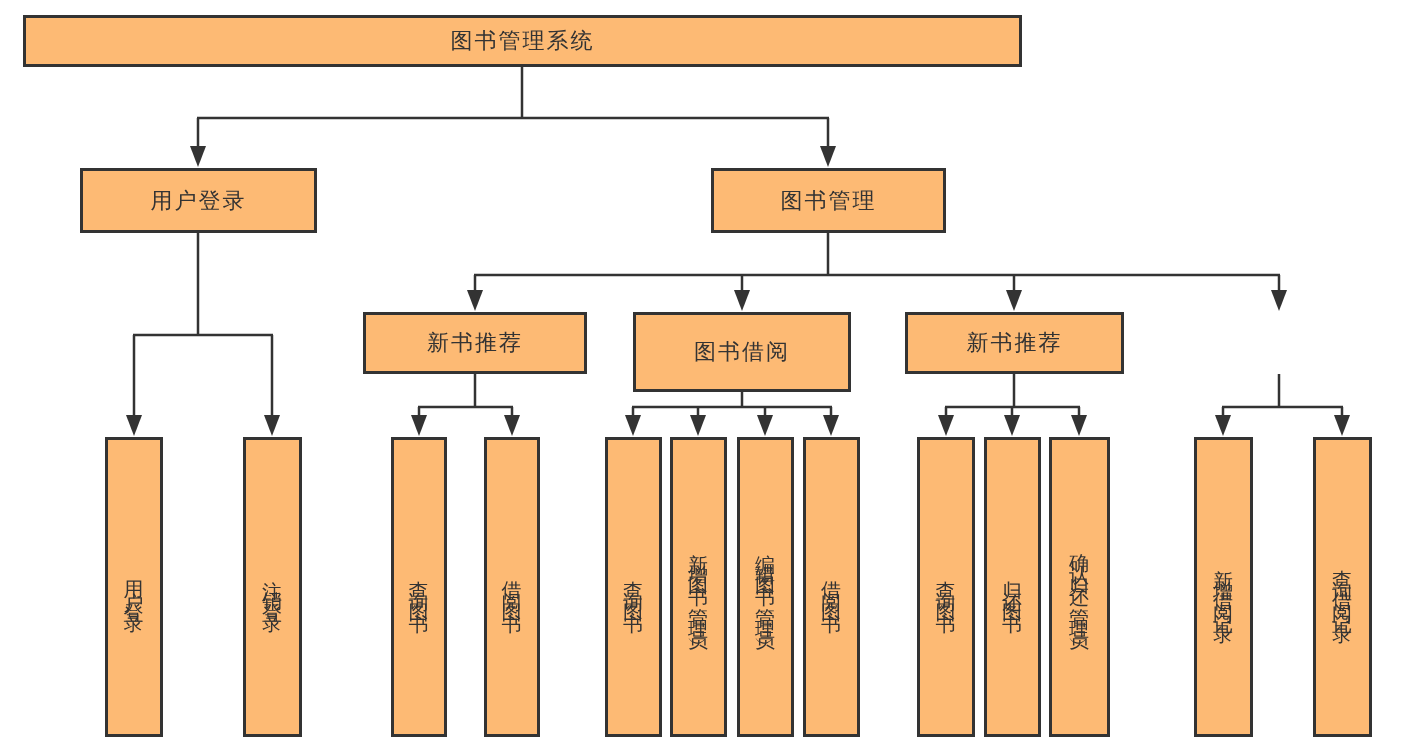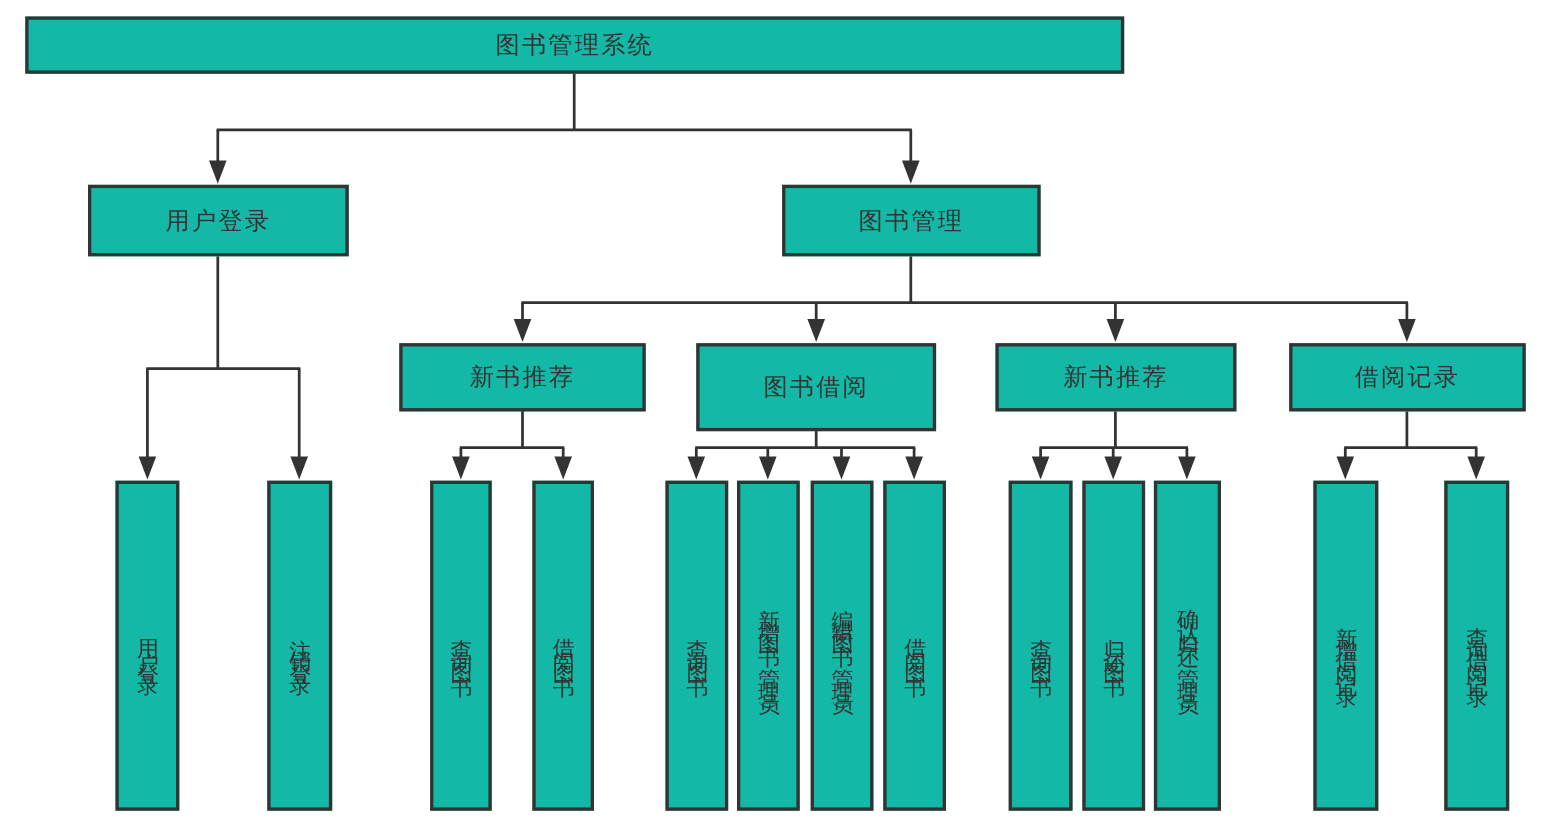--- a/index.html
+++ b/index.html
@@ -12,21 +12,21 @@
     overflow: hidden;
   }
   #connectors {
     position: absolute;
     left: 0; top: 0;
     width: 1405px; height: 747px;
   }
   .box {
     position: absolute;
     box-sizing: border-box;
-    background: #14b8a6;
+    background: #fdba74;
     border: 3px solid #333333;
     display: flex;
     align-items: center;
     justify-content: center;
     color: #333333;
   }
   .box-h {
     font-size: 22px;
     letter-spacing: 2px;
     white-space: nowrap;
@@ -111,21 +111,20 @@
     </svg>
 
   <div class="box box-h" style="left:23px; top:15px; width:999px; height:52px;">图书管理系统</div>
 
   <div class="box box-h" style="left:80px; top:168px; width:237px; height:65px;">用户登录</div>
   <div class="box box-h" style="left:711px; top:168px; width:235px; height:65px;">图书管理</div>
 
   <div class="box box-h" style="left:363px; top:312px; width:224px; height:62px;text-align:center;">新书推荐</div>
   <div class="box box-h" style="left:633px; top:312px; width:218px; height:80px;">图书借阅</div>
   <div class="box box-h" style="left:905px; top:312px; width:219px; height:62px;">新书推荐</div>
-  <div class="box box-h" style="left:1172px; top:312px; width:215px; height:62px;">借阅记录</div>
 
   <div class="box box-v" style="left:105px; top:437px; width:58px; height:300px;">用户登录</div>
   <div class="box box-v" style="left:243px; top:437px; width:59px; height:300px;">注销登录</div>
 
   <div class="box box-v" style="left:391px; top:437px; width:56px; height:300px;">查询图书</div>
   <div class="box box-v" style="left:484px; top:437px; width:56px; height:300px;">借阅图书</div>
 
   <div class="box box-v" style="left:605px; top:437px; width:57px; height:300px;">查询图书</div>
   <div class="box box-v" style="left:670px; top:437px; width:57px; height:300px;">新增图书（管理员）</div>
   <div class="box box-v" style="left:737px; top:437px; width:57px; height:300px;">编辑图书（管理员）</div>

